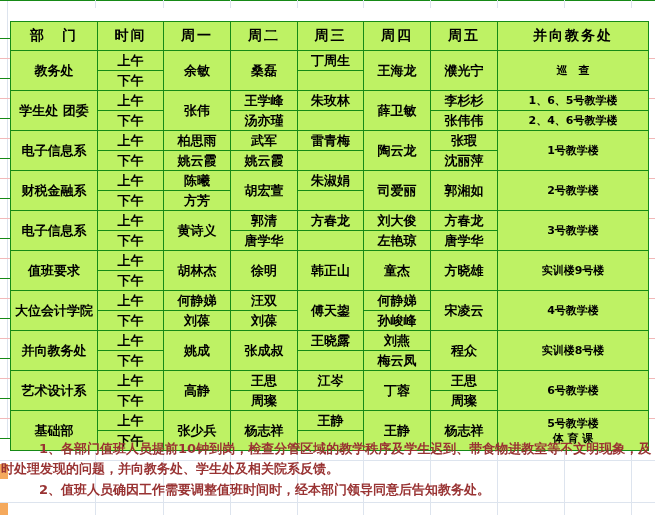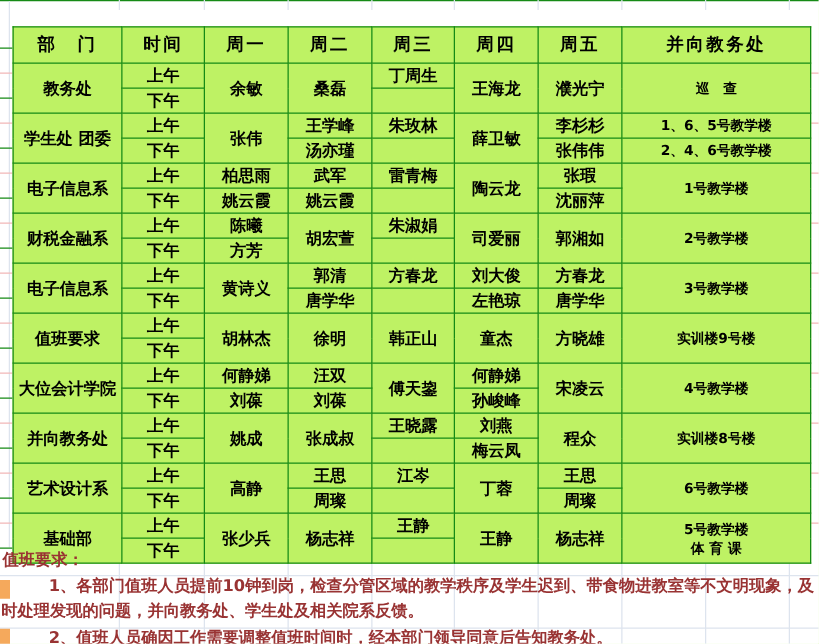--- a/index.html
+++ b/index.html
@@ -276,16 +276,15 @@
 体 育 课</td>
       </tr>
       <tr>
         <td class="time">下午</td>
         <td></td>
       </tr>
     </tbody>
 </table>
 
 <div class="notes">
-  <div class="nt">值班要求：</div>
   <p>1、各部门值班人员提前10钟到岗，检查分管区域的教学秩序及学生迟到、带食物进教室等不文明现象，及时处理发现的问题，并向教务处、学生处及相关院系反馈。</p>
   <p>2、值班人员确因工作需要调整值班时间时，经本部门领导同意后告知教务处。</p>
 </div>
 
 </body></html>

